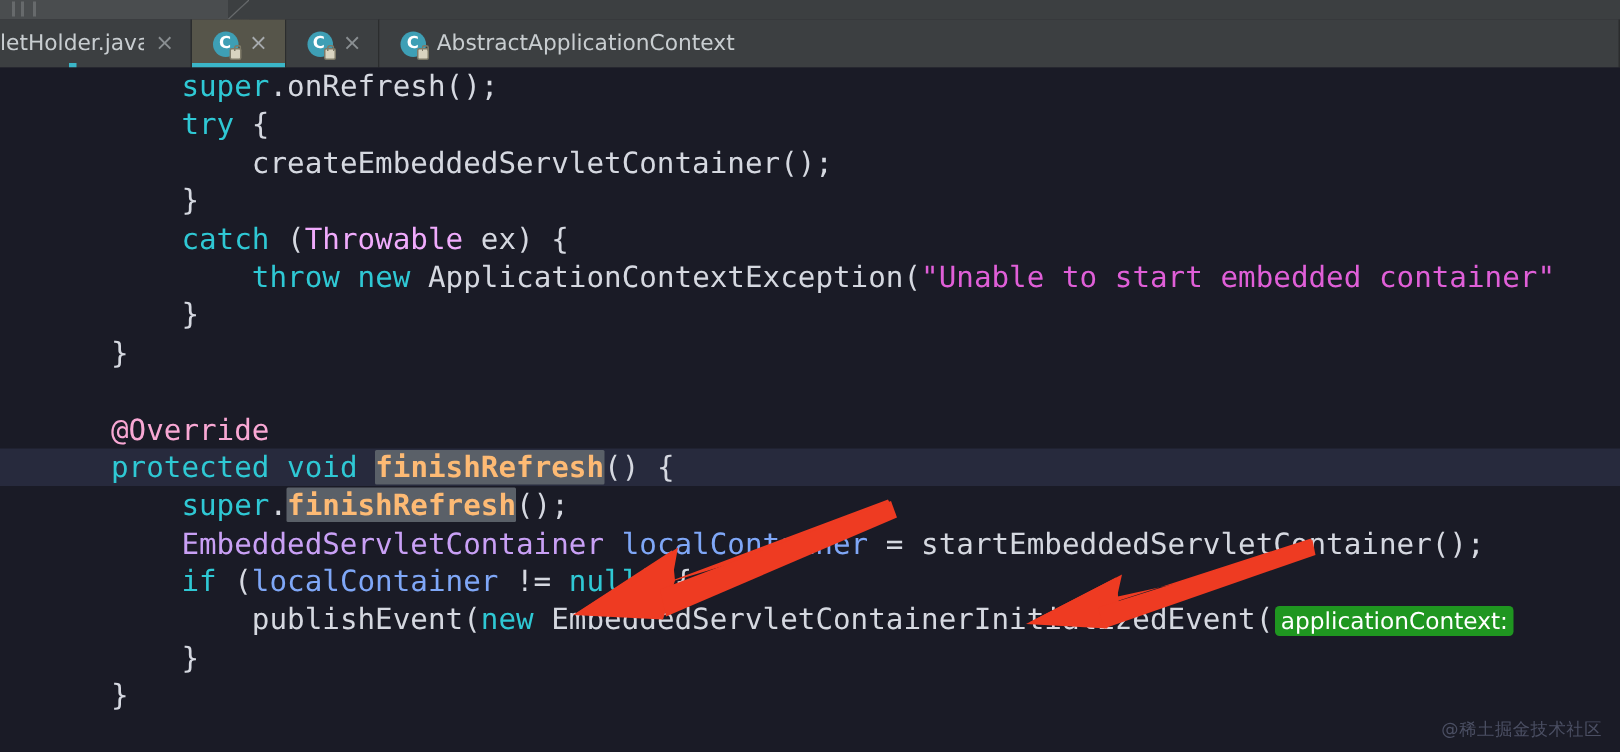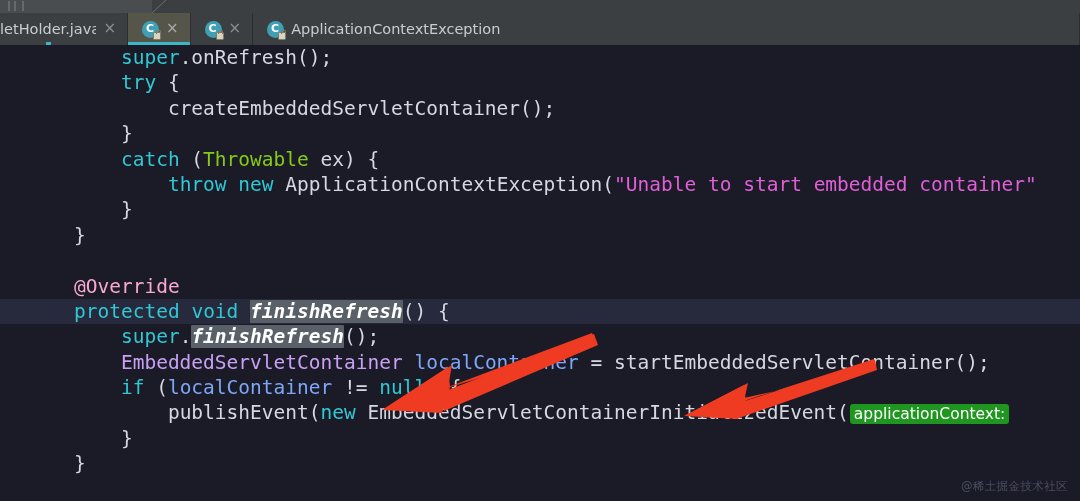--- a/index.html
+++ b/index.html
@@ -92,29 +92,29 @@
     position: absolute; left: 0; top: 0; width: 100%;
     font-family: "DejaVu Sans Mono", monospace;
     font-size: 19.5px; line-height: 25.4px;
     white-space: pre; color: #d5d8e0;
   }
   .line { position: relative; height: 25.4px; padding-left: 27px; }
   .line.hl { background: #272a3d; }
 
   
   .kw     { color: #2fc8d4; }          
-  .type   { color: #84cc16; }          
+  .type   { color: #f0abfc; }          
   .cls    { color: #c9a0f5; }          
   .var    { color: #7fa7f7; }          
   .ann    { color: #f9a8d4; }          
   .str    { color: #e05fd8; }          
   .plain  { color: #d5d8e0; }
   .kwnull { color: #2fc8d4; }
   .mname {
-    color: #ffffff; font-style: italic; font-weight: bold;
+    color: #fdba74; font-weight: bold;
     background: #5a6068; border-radius: 1px;
   }
   .hint {
     background: #1f9620; color: #ffffff;
     font-family: "DejaVu Sans", sans-serif;
     font-size: 15.5px; border-radius: 3px;
     padding: 1px 4px; margin: 0 1px;
   }
 
   
@@ -171,21 +171,21 @@
         <span class="lock"></span>
       </span>
       <span class="xbtn">×</span>
     </div>
 
     <div class="tab" style="flex:1 1 auto;">
       <span class="javaicon">
         <span class="c">C</span>
         <span class="lock"></span>
       </span>
-      <span class="label">ApplicationContextException</span>
+      <span class="label">AbstractApplicationContext</span>
     </div>
 
   </div>
 
   <div class="editor">
     <div class="code" id="code-lines"><div class="line"><span>        </span><span class="kw">super</span><span class="plain">.onRefresh();</span></div><div class="line"><span>        </span><span class="kw">try</span><span class="plain"> {</span></div><div class="line"><span>            </span><span class="plain">createEmbeddedServletContainer();</span></div><div class="line"><span>        </span><span class="plain">}</span></div><div class="line"><span>        </span><span class="kw">catch</span><span class="plain"> (</span><span class="type">Throwable</span><span class="plain"> ex) {</span></div><div class="line"><span>            </span><span class="kw">throw</span><span class="plain"> </span><span class="kw">new</span><span class="plain"> ApplicationContextException(</span><span class="str">"Unable to start embedded container"</span></div><div class="line"><span>        </span><span class="plain">}</span></div><div class="line"><span>    </span><span class="plain">}</span></div><div class="line"><span></span></div><div class="line"><span>    </span><span class="ann">@Override</span></div><div class="line hl"><span>    </span><span class="kw">protected</span><span class="plain"> </span><span class="kw">void</span><span class="plain"> </span><span class="mname">finishRefresh</span><span class="plain">() {</span></div><div class="line"><span>        </span><span class="kw">super</span><span class="plain">.</span><span class="mname">finishRefresh</span><span class="plain">();</span></div><div class="line"><span>        </span><span class="cls">EmbeddedServletContainer</span><span class="plain"> </span><span class="var">localContainer</span><span class="plain"> = startEmbeddedServletContainer();</span></div><div class="line"><span>        </span><span class="kw">if</span><span class="plain"> (</span><span class="var">localContainer</span><span class="plain"> != </span><span class="kwnull">null</span><span class="plain">) {</span></div><div class="line"><span>            </span><span class="plain">publishEvent(</span><span class="kw">new</span><span class="plain"> EmbeddedServletContainerInitializedEvent(</span><span class="hint">applicationContext:</span></div><div class="line"><span>        </span><span class="plain">}</span></div><div class="line"><span>    </span><span class="plain">}</span></div></div>
 
     <svg class="arrow" id="arrow1" viewBox="0 0 220 86">
       <polygon points="214,2 70,56 74,34 6,78 62,80 52,62 219,12" fill="#ee3b22"></polygon>
       <polygon points="4,79 70,36 72,56 64,82" fill="#ee3b22"></polygon>

